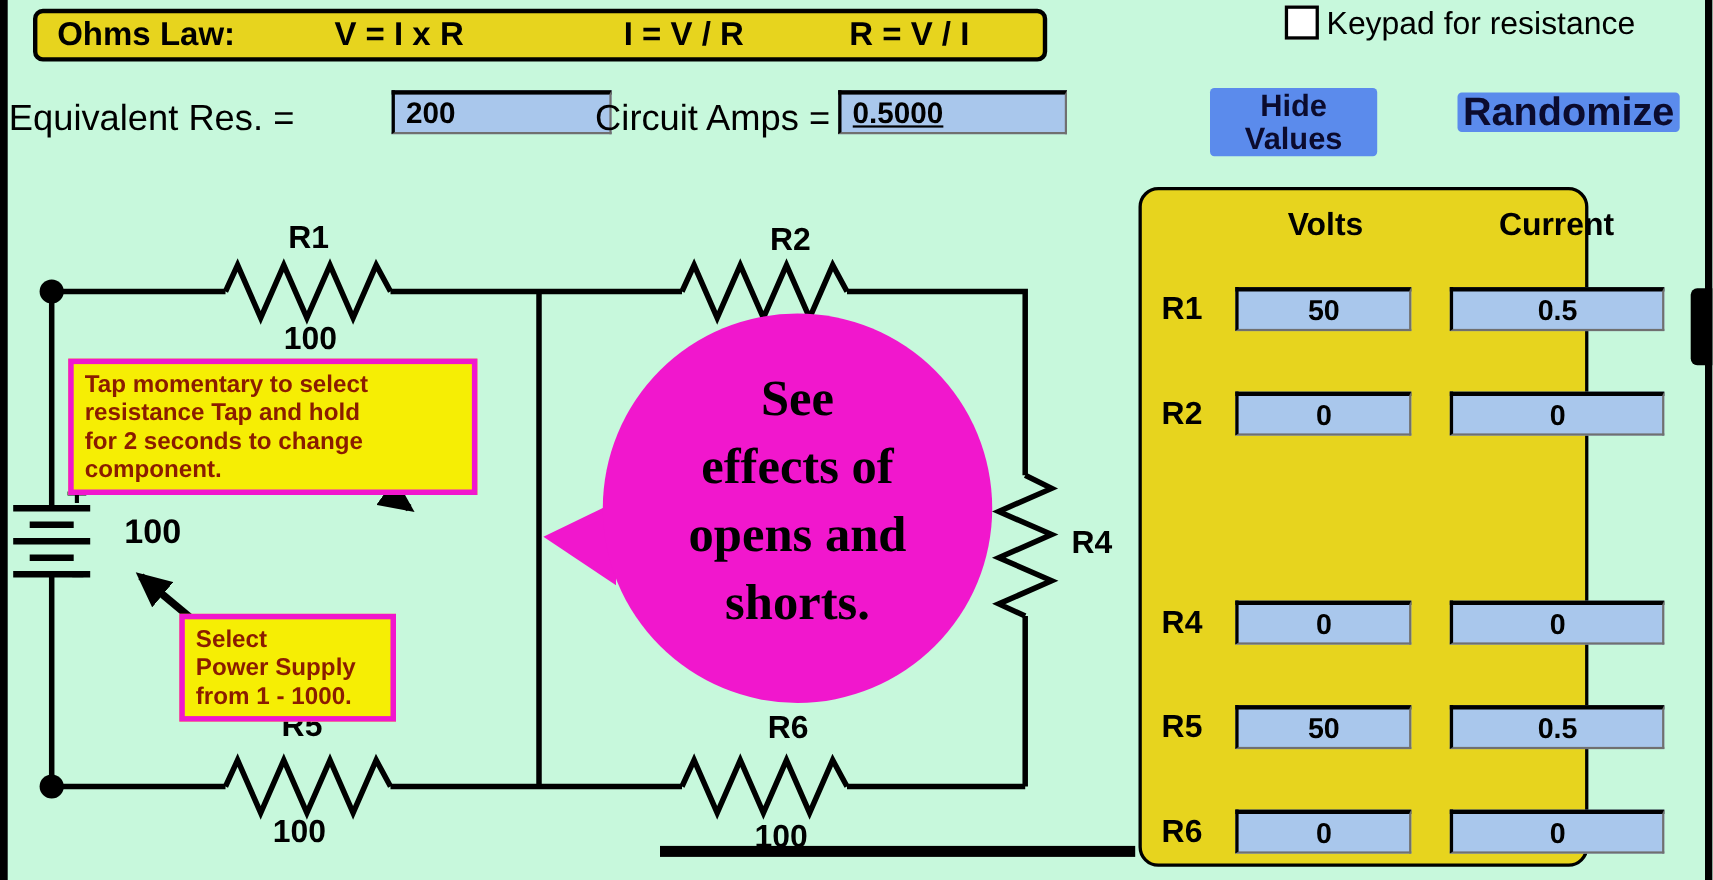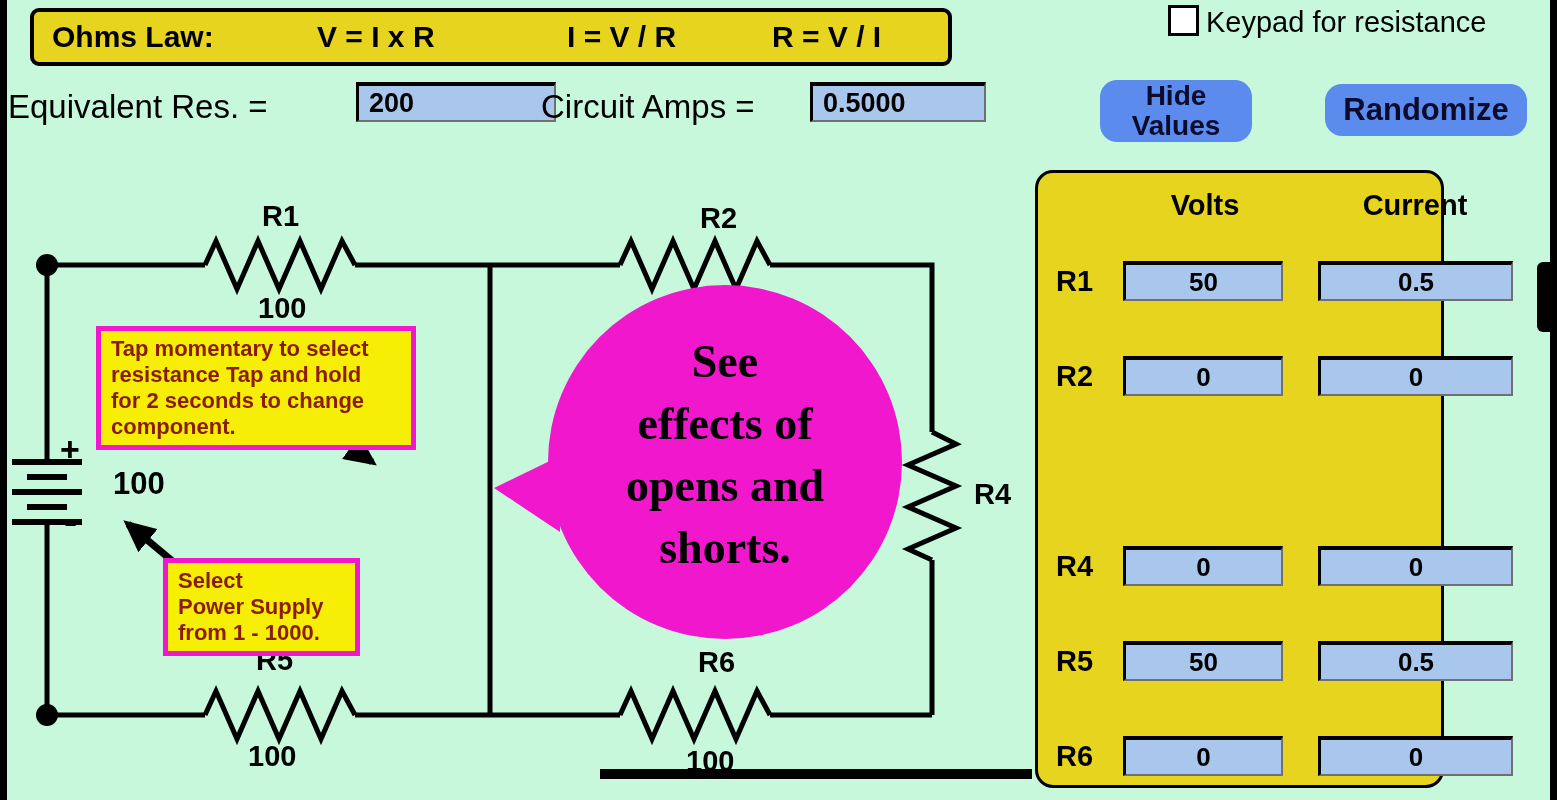--- a/index.html
+++ b/index.html
@@ -2,64 +2,64 @@
 <html><head>
 <meta charset="utf-8">
 <style>
   * { margin:0; padding:0; box-sizing:border-box; }
   html,body { width:1557px; height:800px; }
   body { font-family:"Liberation Sans",sans-serif; color:#000; }
   #screen { position:relative; width:1557px; height:800px; background:#c7f8dc; overflow:hidden; }
   .abs { position:absolute; }
 
   
-  #ohms-box { left:30px; top:8px; width:922px; height:58px; background:#e7d41e;
+  #ohms-box { left:30px; top:8px; width:922px; height:48px; background:#e7d41e;
               border:4px solid #000; border-radius:9px; }
   #ohms-box span { position:absolute; top:50%; transform:translateY(-50%);
                    font-weight:700; font-size:30px; white-space:nowrap; }
-  .ohms-label { left:18px; } .ohms-f1 { left:270px;margin-left:13px; } .ohms-f2 { left:533px; } .ohms-f3 { left:738px; }
+  .ohms-label { left:18px; } .ohms-f1 { left:270px; } .ohms-f2 { left:533px; } .ohms-f3 { left:738px; }
 
   
   #keypad-box { left:1168px; top:5px; width:31px; height:31px; background:#fff; border:3px solid #000; cursor:pointer; }
   #keypad-label { left:1206px; top:6px; font-size:29px; font-weight:400; white-space:nowrap; }
 
   .lbl { font-weight:400; font-size:33px; white-space:nowrap; }
   #equiv-label { left:8px; top:88px; }
   #amps-label  { left:541px; top:88px; }
 
   .field { position:absolute; height:40px; background:#a9c7ec; color:#000;
            border:2px solid #707070; border-top:4px solid #000; border-left:3px solid #000;
            font-family:"Liberation Sans",sans-serif; font-weight:700; font-size:27px; padding-left:10px; outline:none; }
   #equiv-field { left:310px; top:82px; width:200px;margin-left:46px; }
-  #amps-field  { left:810px; top:82px; width:176px; }
+  #amps-field  { left:762px; top:82px; width:208px;text-decoration:underline; }
 
-  .btn { position:absolute; background:#5b8bec; border:none; border-radius:17px; cursor:pointer;
+  .btn { position:absolute; background:#5b8bec; border:none; border-radius:4px; cursor:pointer;
          color:#0b0b2e; font-family:"Liberation Sans",sans-serif; font-weight:700;
          display:flex; align-items:center; justify-content:center; text-align:center; }
   #hide-btn { left:1100px; top:80px; width:152px; height:62px; font-size:28px; line-height:30px; white-space:pre-line; }
-  #rand-btn { left:1325px; top:84px; width:202px; height:52px; font-size:31px;text-align:center; }
+  #rand-btn { left:1325px; top:84px; width:202px; height:36px; font-size:36px;text-align:center; }
 
   #instructions { left:8px; top:127px; width:990px; font-size:28px; font-weight:700;
                   line-height:33px; white-space:pre-line; }
   #instructions .hl { border:4px solid #f117cd; padding:0 5px; }
 
   
   .clabel { position:absolute; font-weight:700; font-size:29px; white-space:nowrap; }
   #r1-label { left:262px; top:200px; }  #r1-value { left:258px; top:292px; }
   #r2-label { left:700px; top:202px; }
   #r4-label { left:974px; top:478px; }
   #r5-label { left:256px; top:644px; }  #r5-value { left:248px; top:740px; }
   #r6-label { left:698px; top:646px; }  #r6-value { left:686px; top:745px; }
   #bat-plus  { left:60px; top:430px; font-size:34px; }
   #bat-minus { left:64px; top:498px; font-size:40px; }
   #bat-value { left:113px; top:466px; font-size:31px; }
 
   .callout { position:absolute; background:#f6ee04; border:5px solid #f117cd; color:#8a1c00;
              font-weight:700; font-size:22px; line-height:26px; white-space:pre-line; padding:5px 10px; }
-  #callout-tap { left:62px;  top:326px; width:320px;margin-left:34px; }
+  #callout-tap { left:62px;  top:326px; width:372px; }
   #callout-ps  { left:163px; top:558px; width:197px; }
 
   #bubble { left:548px; top:285px; width:354px; height:354px; border-radius:50%; background:#f117cd;
             text-align:center; padding-top:46px; font-family:"Liberation Serif",serif;
             font-weight:700; font-size:46px; line-height:62px; color:#000; }
   #bubble span { display:block; }
   #bubble-tail { left:494px; top:456px; width:0; height:0;
                  border-top:32px solid transparent; border-bottom:44px solid transparent;
                  border-right:66px solid #f117cd; }
 

